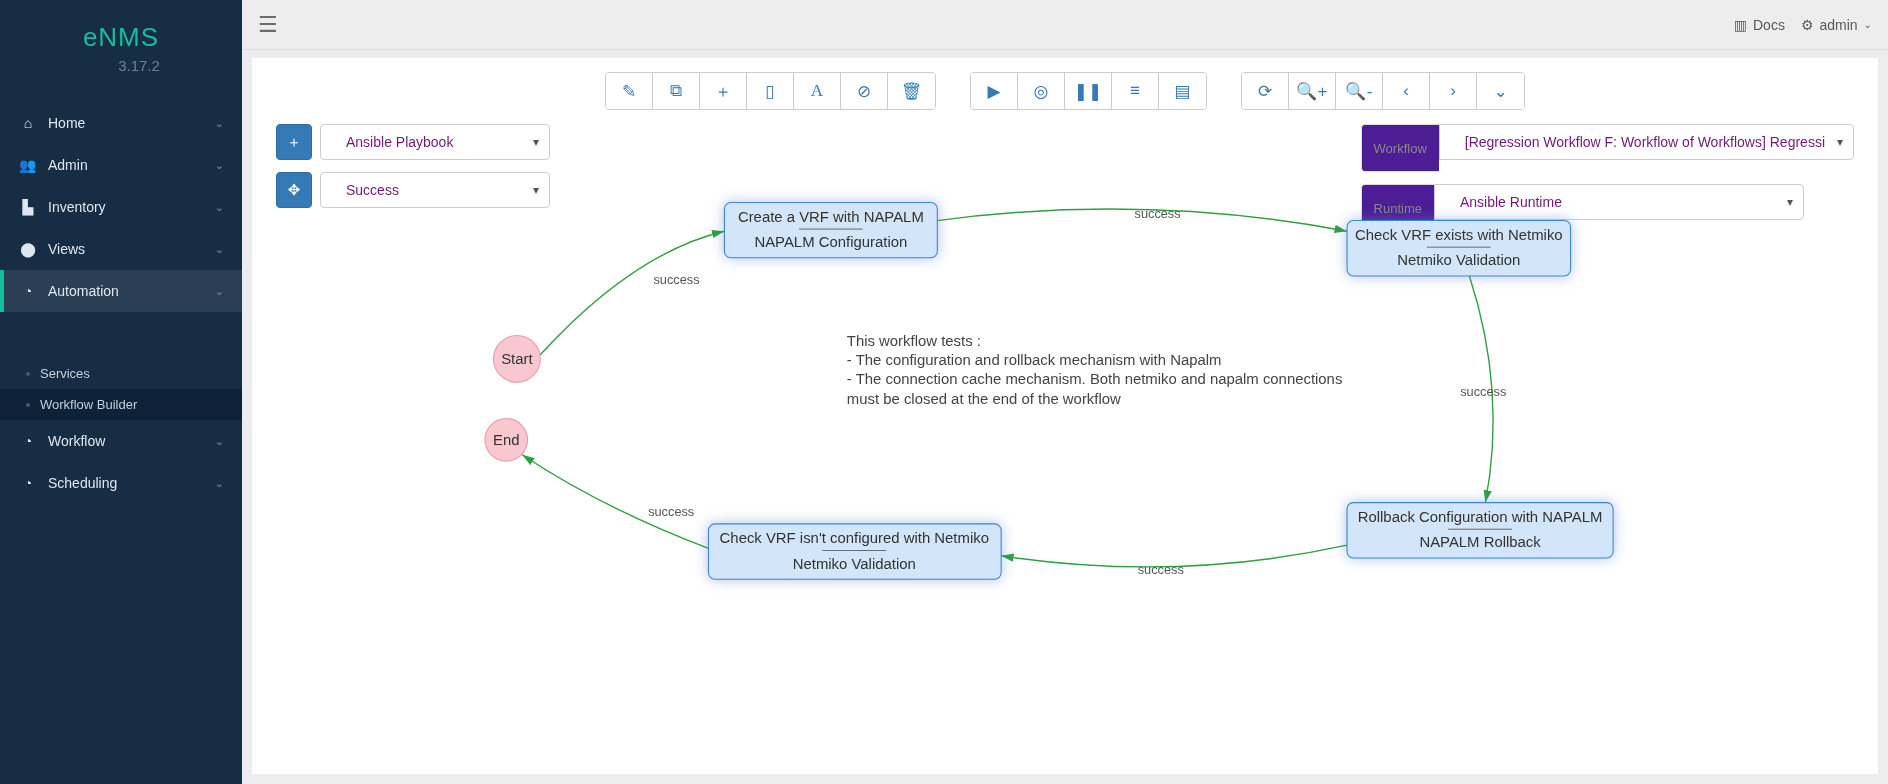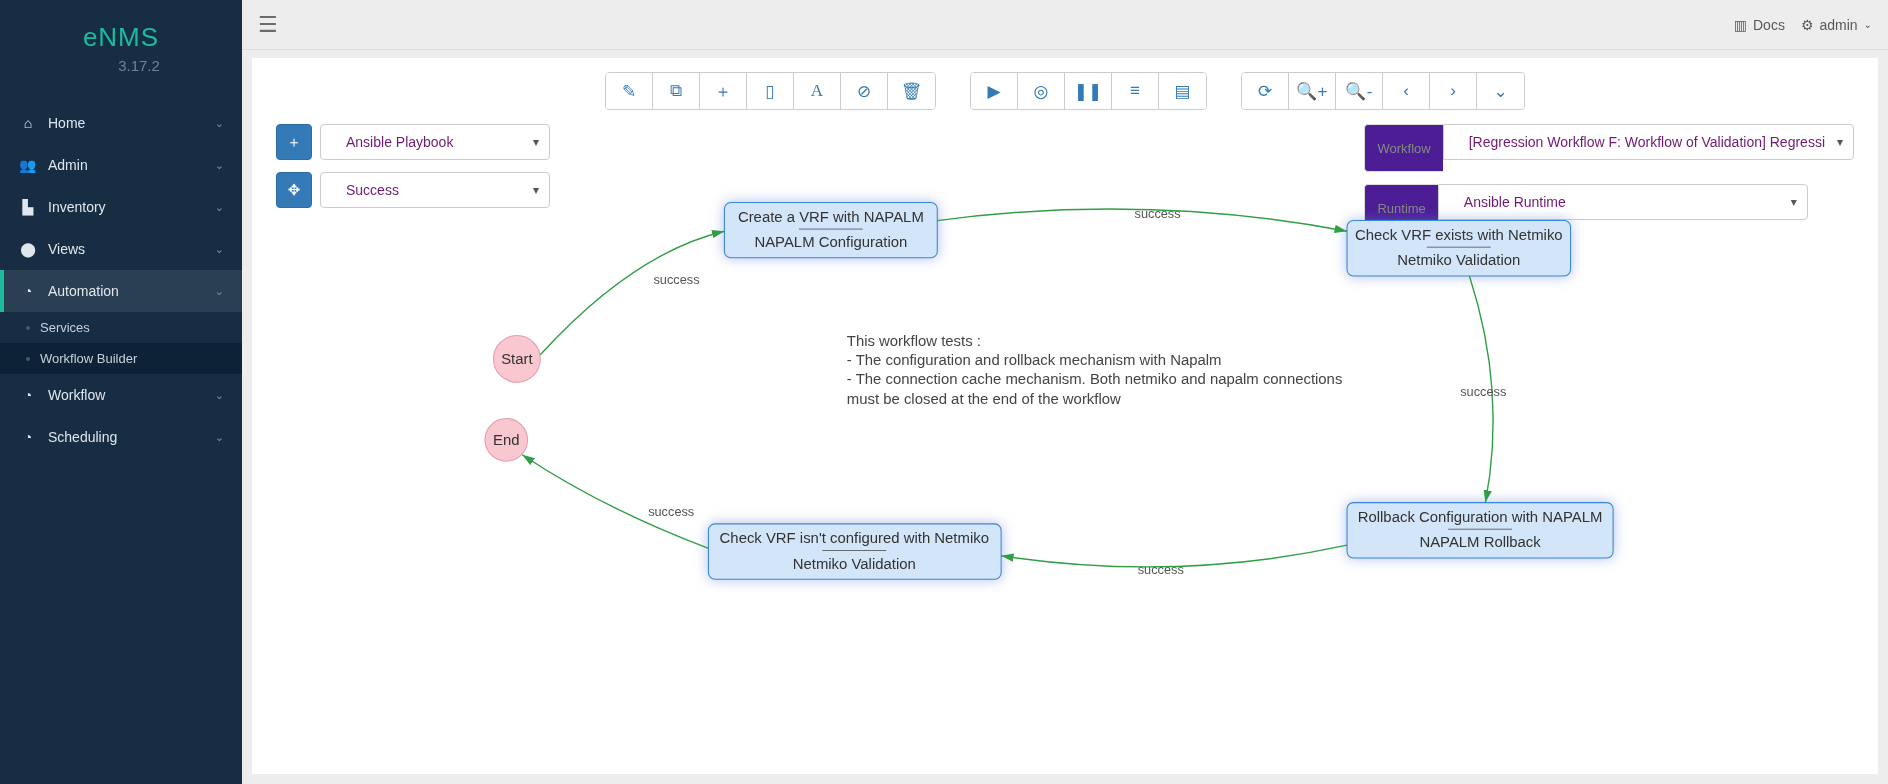--- a/index.html
+++ b/index.html
@@ -7,21 +7,21 @@
 .app { display: flex; height: 100vh; }
 .sidebar { width: 242px; background: #172d44; color: #fff; flex-shrink: 0; }
 .logo-area { text-align: center; padding: 22px 0 10px; }
 .logo { color: #1abc9c; font-size: 26px; font-weight: 500; letter-spacing: 1px; }
 .version { color: #6e8199; font-size: 15px; margin-top: 4px; margin-left: 36px; }
 .nav { margin-top: 18px; }
 .nav-item { display: flex; align-items: center; padding: 13px 18px; font-size: 14px; color: #e0e6ed; cursor: pointer; position: relative; }
 .nav-item .chevron { margin-left: auto; font-size: 11px; color: #7d8fa3; }
 .nav-item.active { background: #2a3f54; border-left: 4px solid #1abc9c; padding-left: 14px; }
 .nav-icon { width: 20px; display: inline-flex; justify-content: center; margin-right: 10px; font-size: 14px; }
-.sub-items { background: #172d44; }
+.sub-items { background: #172d44; margin-top: 46px; }
 .sub-item { padding: 8px 18px 8px 40px; font-size: 13px; color: #c5d0db; cursor: pointer; position: relative; }
 .sub-item.active { background: #0d2236; }
 .sub-item::before { content: ""; position: absolute; left: 26px; top: 50%; width: 4px; height: 4px; border-radius: 50%; background: #435a70; transform: translateY(-50%); }
 .main { flex: 1; display: flex; flex-direction: column; background: #ededed; }
 .topbar { height: 50px; background: #ededed; display: flex; align-items: center; padding: 0 16px; border-bottom: 1px solid #dcdcdc; }
 .hamburger { font-size: 22px; color: #6c6c6c; cursor: pointer; }
 .topbar-right { margin-left: auto; display: flex; align-items: center; gap: 16px; color: #5a5a5a; font-size: 14px; }
 .docs-link { display: flex; align-items: center; gap: 6px; cursor: pointer; }
 .user-link { display: flex; align-items: center; gap: 6px; cursor: pointer; }
 .content { flex: 1; background: #fff; margin: 8px 10px 10px; position: relative; }
@@ -201,21 +201,21 @@
               </div>
             <div class="select-box">
               <span>Success</span>
             </div>
           </div>
         </div>
         <div class="controls-right">
           <div class="right-pair">
             <div class="lbl-box">Workflow</div>
             <div class="select-box right-select">
-              <span>[Regression Workflow F: Workflow of Validation] Regressi</span>
+              <span>[Regression Workflow F: Workflow of Workflows] Regressi</span>
             </div>
           </div>
           <div class="right-pair">
             <div class="lbl-box">Runtime</div>
             <div class="select-box right-select">
               <span>Ansible Runtime</span>
             </div>
           </div>
         </div>
       </div>

